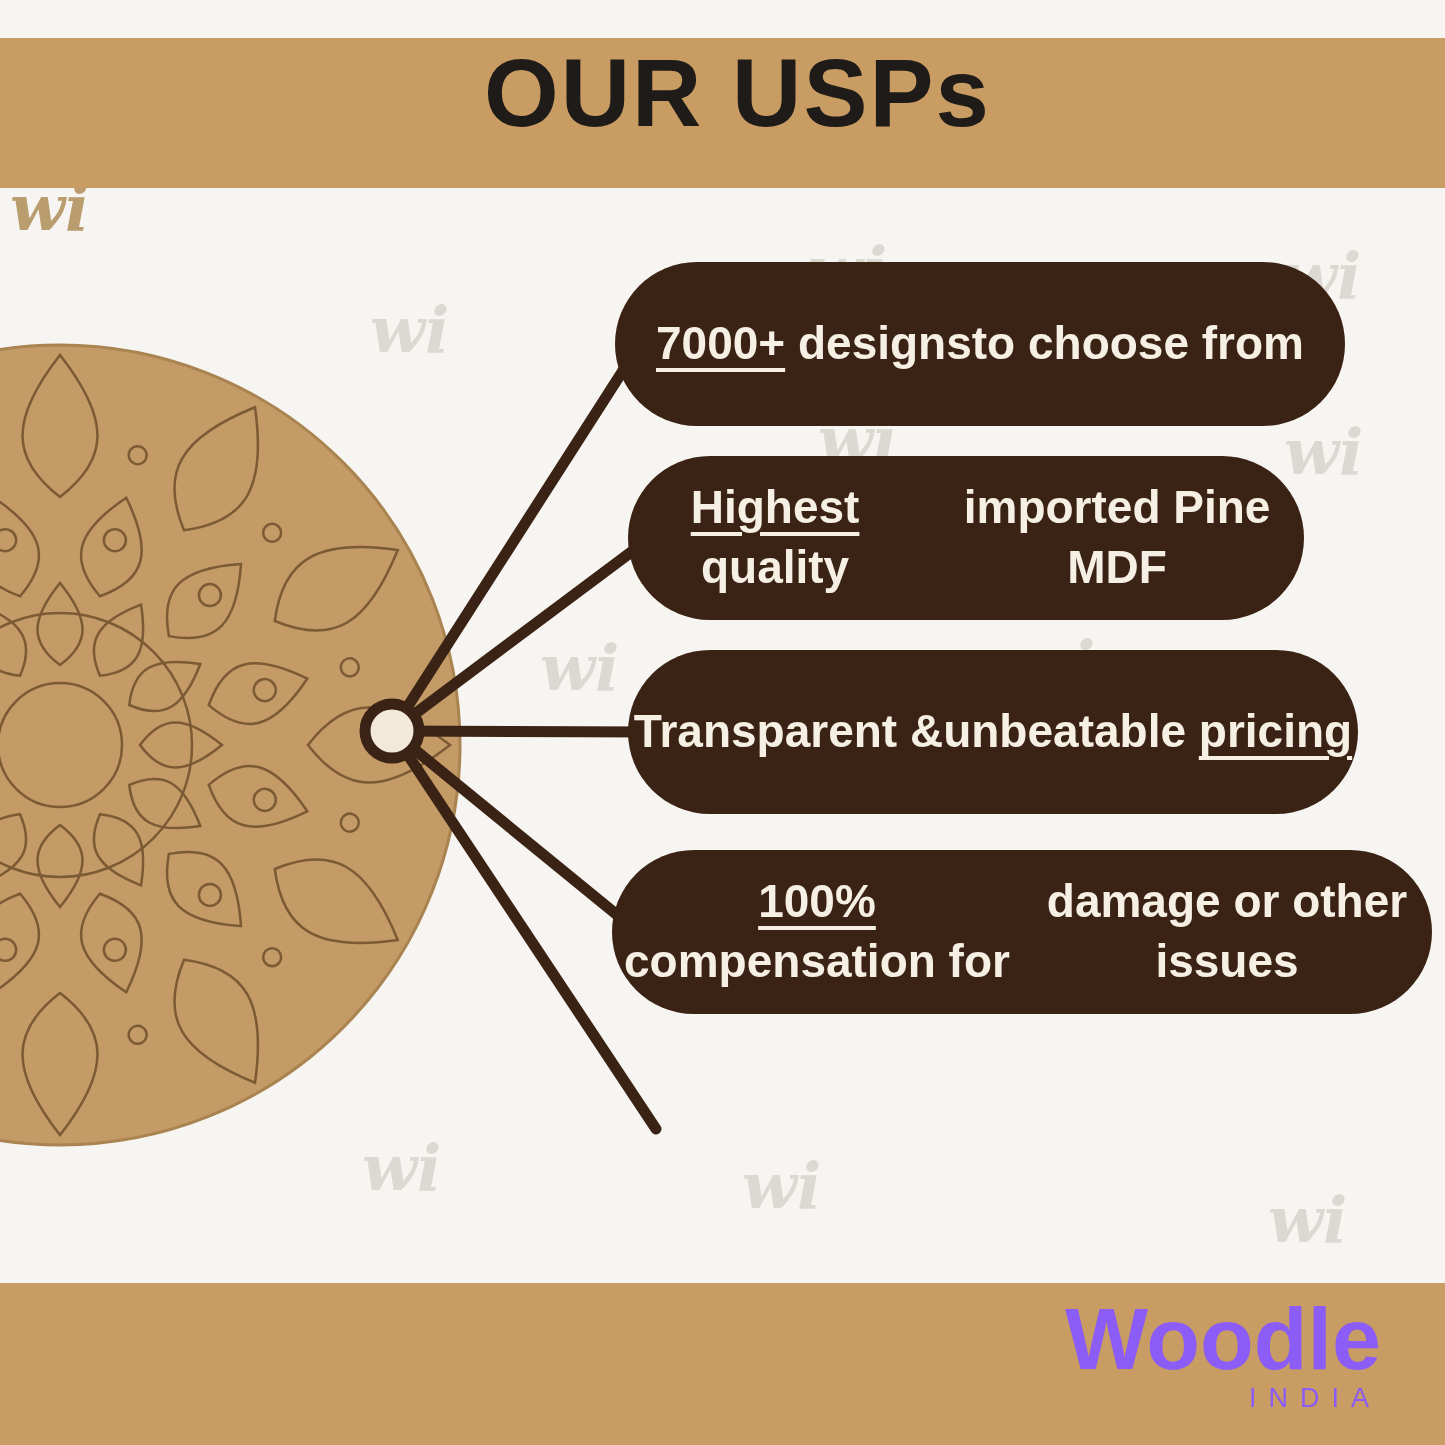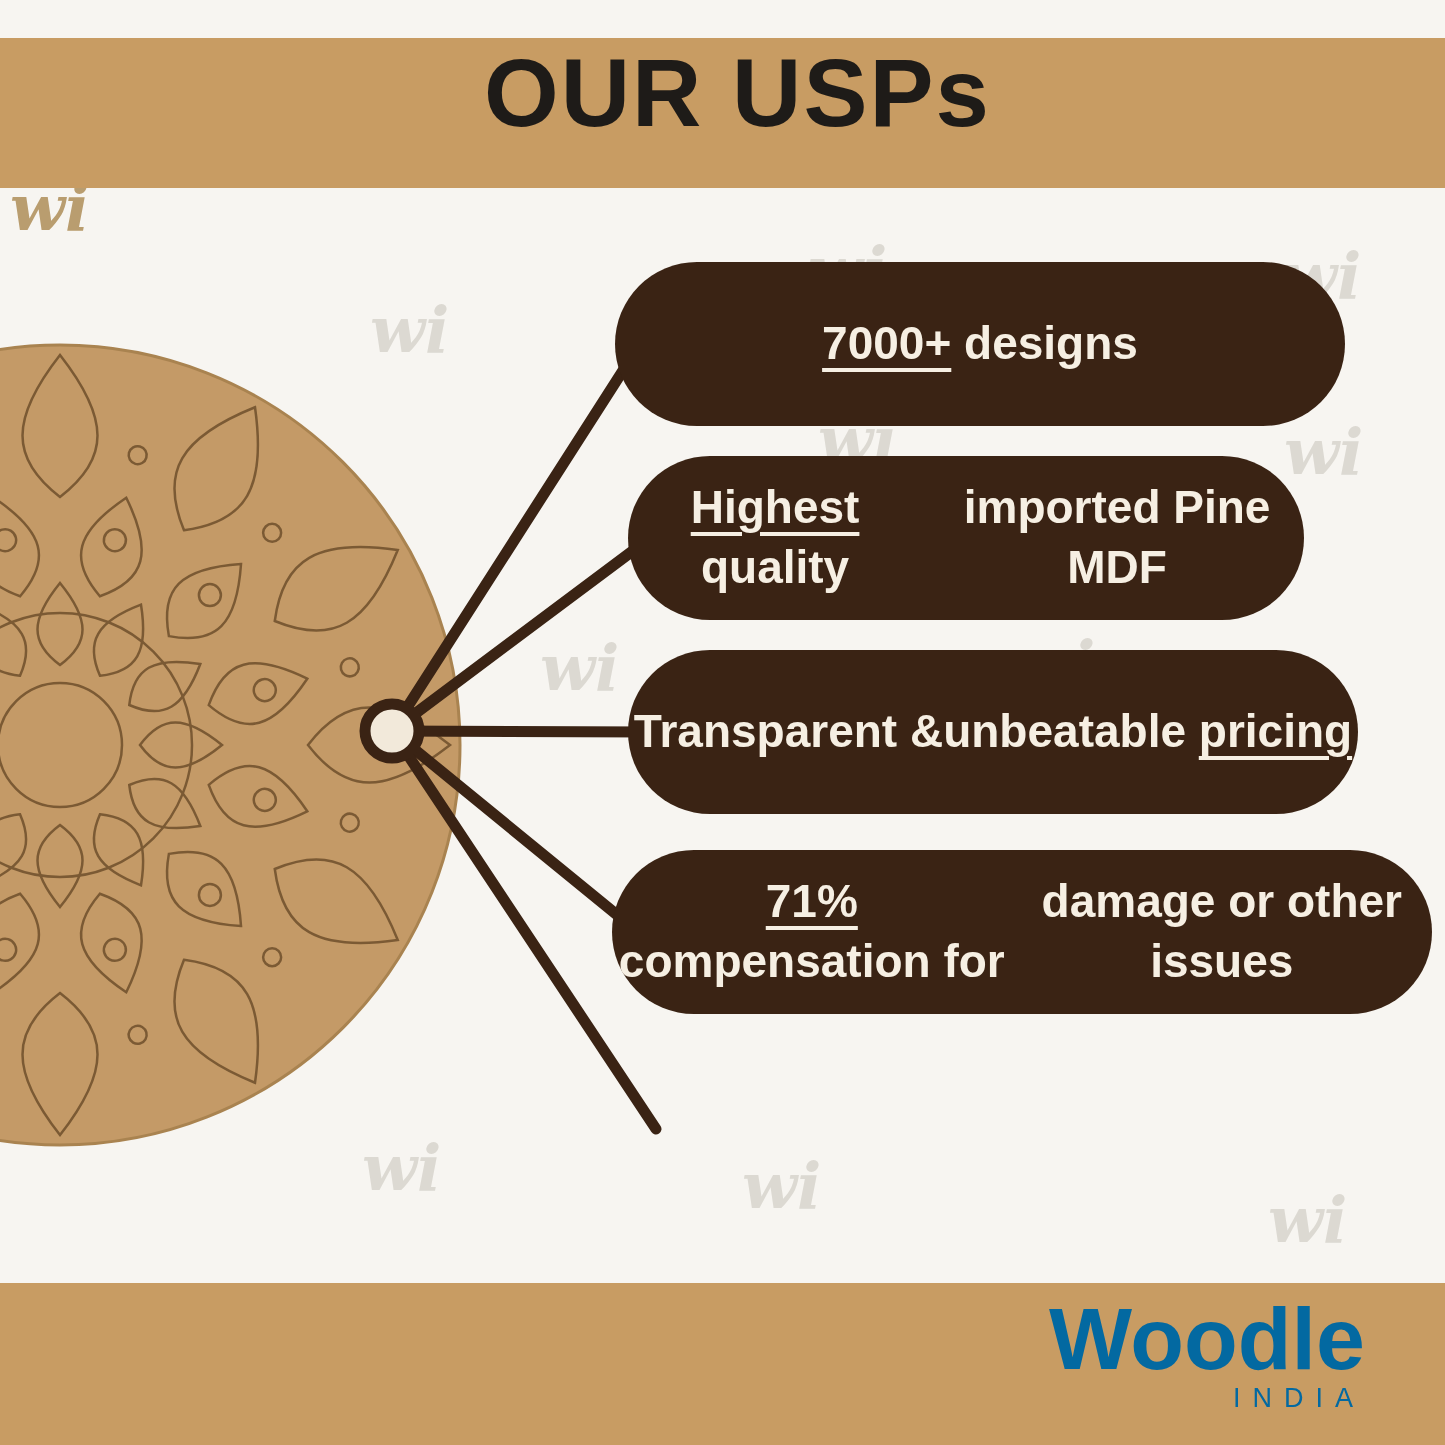--- a/index.html
+++ b/index.html
@@ -8,21 +8,21 @@
     overflow:hidden;font-family:"Liberation Sans",sans-serif;
   }
   
   .band{position:absolute;left:0;width:1445px;background:#c89c63;z-index:6;}
   .band-top{top:38px;height:150px;display:flex;justify-content:center;padding-left:15px;}
   .band-bottom{top:1283px;height:162px;}
   .title{
     margin:0;font-size:96px;font-weight:700;color:#1e1b18;letter-spacing:2px;
   }
   
-  .logo{position:absolute;right:80px;top:1295px;z-index:7;color:#0369a1;text-align:center;}
+  .logo{position:absolute;right:64px;top:1295px;z-index:7;color:#8b5cf6;text-align:center;}
   .logo-brand{font-size:88px;font-weight:700;line-height:1;}
   .logo-sub{font-size:27px;font-weight:400;letter-spacing:12px;text-align:right;}
   
   .wm{
     position:absolute;z-index:1;font-family:"DejaVu Serif",serif;font-style:italic;
     font-weight:700;font-size:64px;color:#dcd9d2;user-select:none;
   }
   .wm:nth-child(1){left:10px;top:170px;color:#b99d6f;}
   .wm:nth-child(2){left:370px;top:292px;}
   .wm:nth-child(3){left:808px;top:232px;}
@@ -149,31 +149,32 @@
       <line x1="392" y1="731" x2="650" y2="732"></line>
       <line x1="392" y1="731" x2="638" y2="932"></line>
       <line x1="392" y1="731" x2="656" y2="1129"></line>
     </g>
     <circle cx="392" cy="731" r="27" fill="#f2e9da" stroke="#3a2314" stroke-width="11"></circle>
   </svg>
 
   <div class="pills" id="pills">
       <div class="pill">
         <div class="line"><span class="u">7000+</span><span> designs</span></div>
+        <div class="line"><span>to choose from</span></div>
       </div>
       <div class="pill">
         <div class="line"><span class="u">Highest</span><span> quality</span></div>
         <div class="line"><span>imported Pine MDF</span></div>
       </div>
       <div class="pill">
         <div class="line"><span>Transparent &amp;</span></div>
         <div class="line"><span>unbeatable </span><span class="u">pricing</span></div>
       </div>
       <div class="pill">
-        <div class="line"><span class="u">71%</span><span> compensation for</span></div>
+        <div class="line"><span class="u">100%</span><span> compensation for</span></div>
         <div class="line"><span>damage or other issues</span></div>
       </div>
     </div>
 
   <div class="band band-top">
     <h1 class="title">OUR USPs</h1>
   </div>
 
   <div class="band band-bottom"></div>
   <div class="logo">

